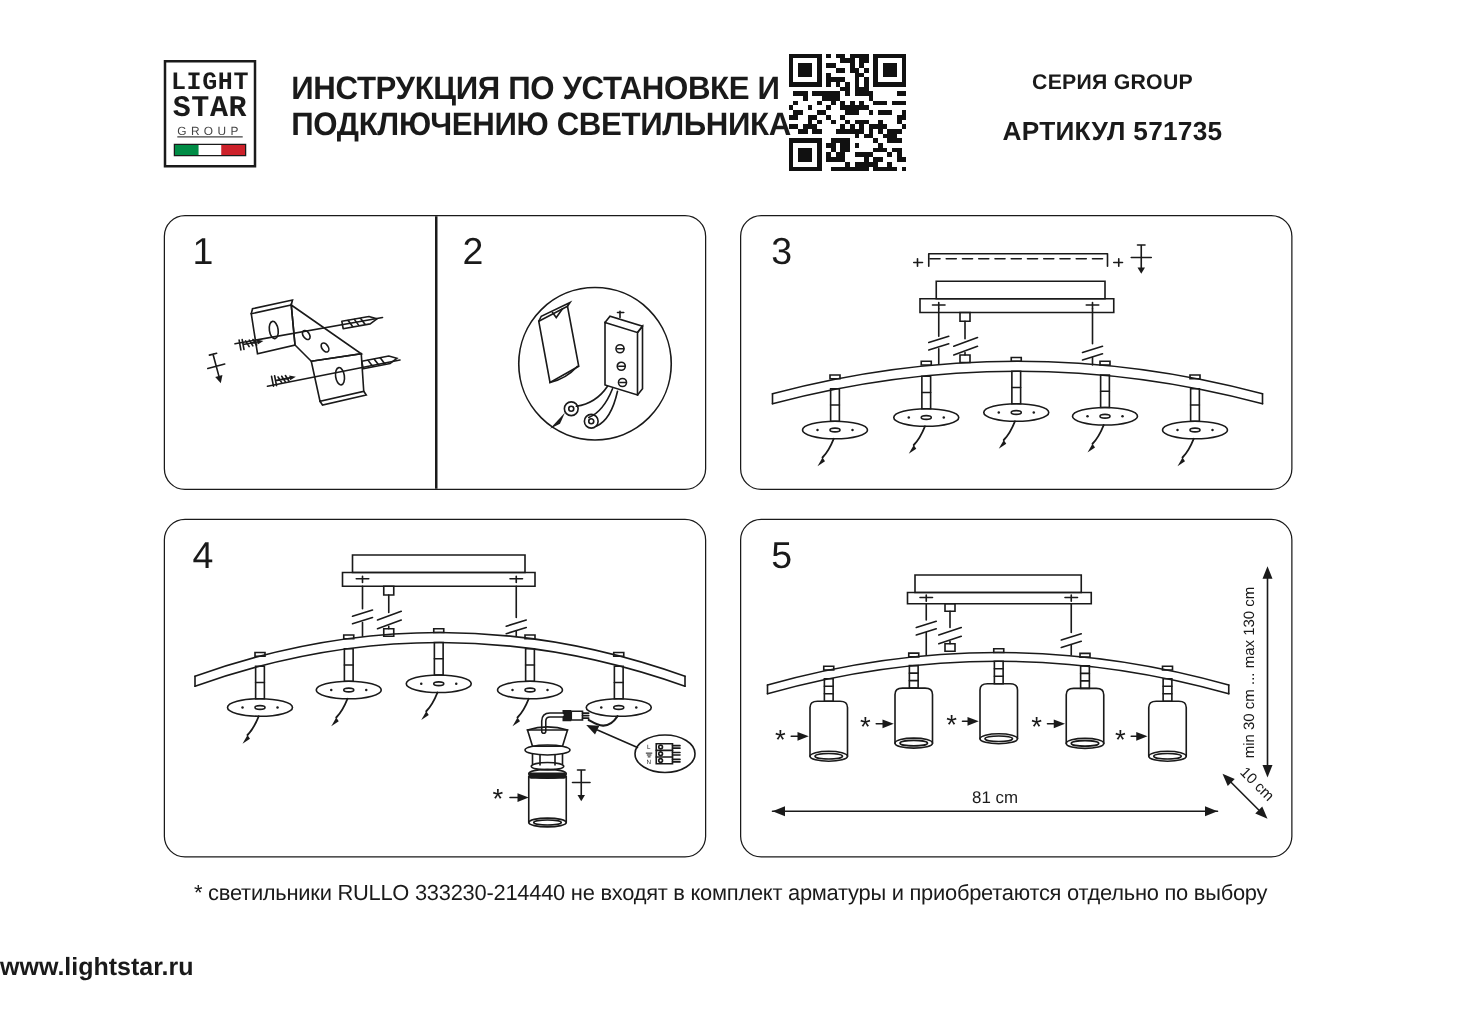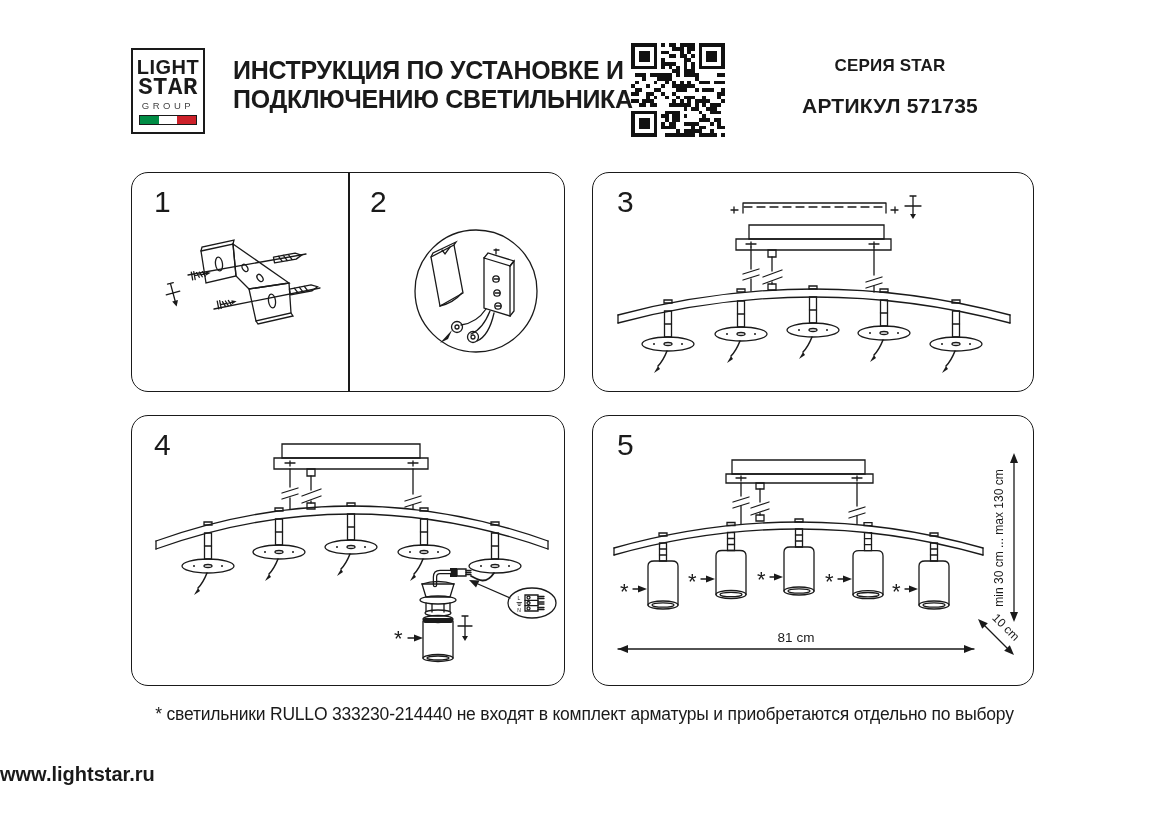--- a/index.html
+++ b/index.html
@@ -1,23 +1,23 @@
 <!DOCTYPE html>
 <html><head>
 <meta charset="utf-8">
 <style>
   html,body{margin:0;padding:0;background:#fff;}
   #sheet{position:relative;width:1169px;height:826px;background:#ffffff;
          font-family:"Liberation Sans",sans-serif;color:#1a1a1a;overflow:hidden;}
   
   .logo-box{position:absolute;left:131px;top:48px;width:74px;height:86px;
             border:2px solid #1a1a1a;box-sizing:border-box;text-align:center;}
-  .logo-w1{font-family:Liberation Sans, sans-serif;font-weight:bold;font-size:20px;line-height:20px;margin-top:7px;letter-spacing:.5px;}
+  .logo-w1{font-family:Liberation Mono, monospace;font-weight:bold;font-size:20px;line-height:20px;margin-top:7px;letter-spacing:.5px;}
   .logo-w2{font-family:Liberation Mono, monospace;font-weight:bold;font-size:24px;line-height:22px;letter-spacing:.5px;}
-  .logo-w3{font-size:9.5px;letter-spacing:3.5px;margin-top:1px;color:#444;}
+  .logo-w3{font-size:9.5px;letter-spacing:3.5px;margin-top:1px;color:#444;text-decoration:underline;}
   .logo-flag{width:56px;height:8px;margin:4px auto 0;border:1px solid #1a1a1a;display:flex;}
   .logo-flag span{flex:1;}
   .title{position:absolute;left:233px;top:56px;font-size:26px;font-weight:bold;
          line-height:29px;letter-spacing:-.3px;transform:scaleX(.96);transform-origin:left top;white-space:nowrap;}
   .qr{position:absolute;left:631px;top:43px;width:94px;height:94px;}
   .series-blk{position:absolute;left:780px;top:56px;width:220px;text-align:center;}
   .series-line{font-size:17px;font-weight:bold;letter-spacing:.2px;}
   .article-line{font-size:21px;font-weight:bold;margin-top:18px;letter-spacing:.2px;}
   
   .panel{position:absolute;border:1.6px solid #1a1a1a;border-radius:17px;box-sizing:border-box;}
@@ -362,21 +362,21 @@
         <rect x="67.68" y="90.24" width="3.76" height="3.76"></rect>
         <rect x="71.44" y="90.24" width="3.76" height="3.76"></rect>
         <rect x="75.20" y="90.24" width="3.76" height="3.76"></rect>
         <rect x="78.96" y="90.24" width="3.76" height="3.76"></rect>
         <rect x="82.72" y="90.24" width="3.76" height="3.76"></rect>
         <rect x="90.24" y="90.24" width="3.76" height="3.76"></rect>
       </svg>
   </div>
 
   <div class="series-blk">
-    <div class="series-line">СЕРИЯ STAR</div>
+    <div class="series-line">СЕРИЯ GROUP</div>
     <div class="article-line">АРТИКУЛ 571735</div>
   </div>
 
   <div id="p12" class="panel">
     <div class="divider"></div>
     <div class="stepnum" style="left:22px;top:12px">1</div>
     <div class="stepnum" style="left:238px;top:12px">2</div>
     <svg width="431" height="217" viewBox="0 0 431 217">
 
       <g>

